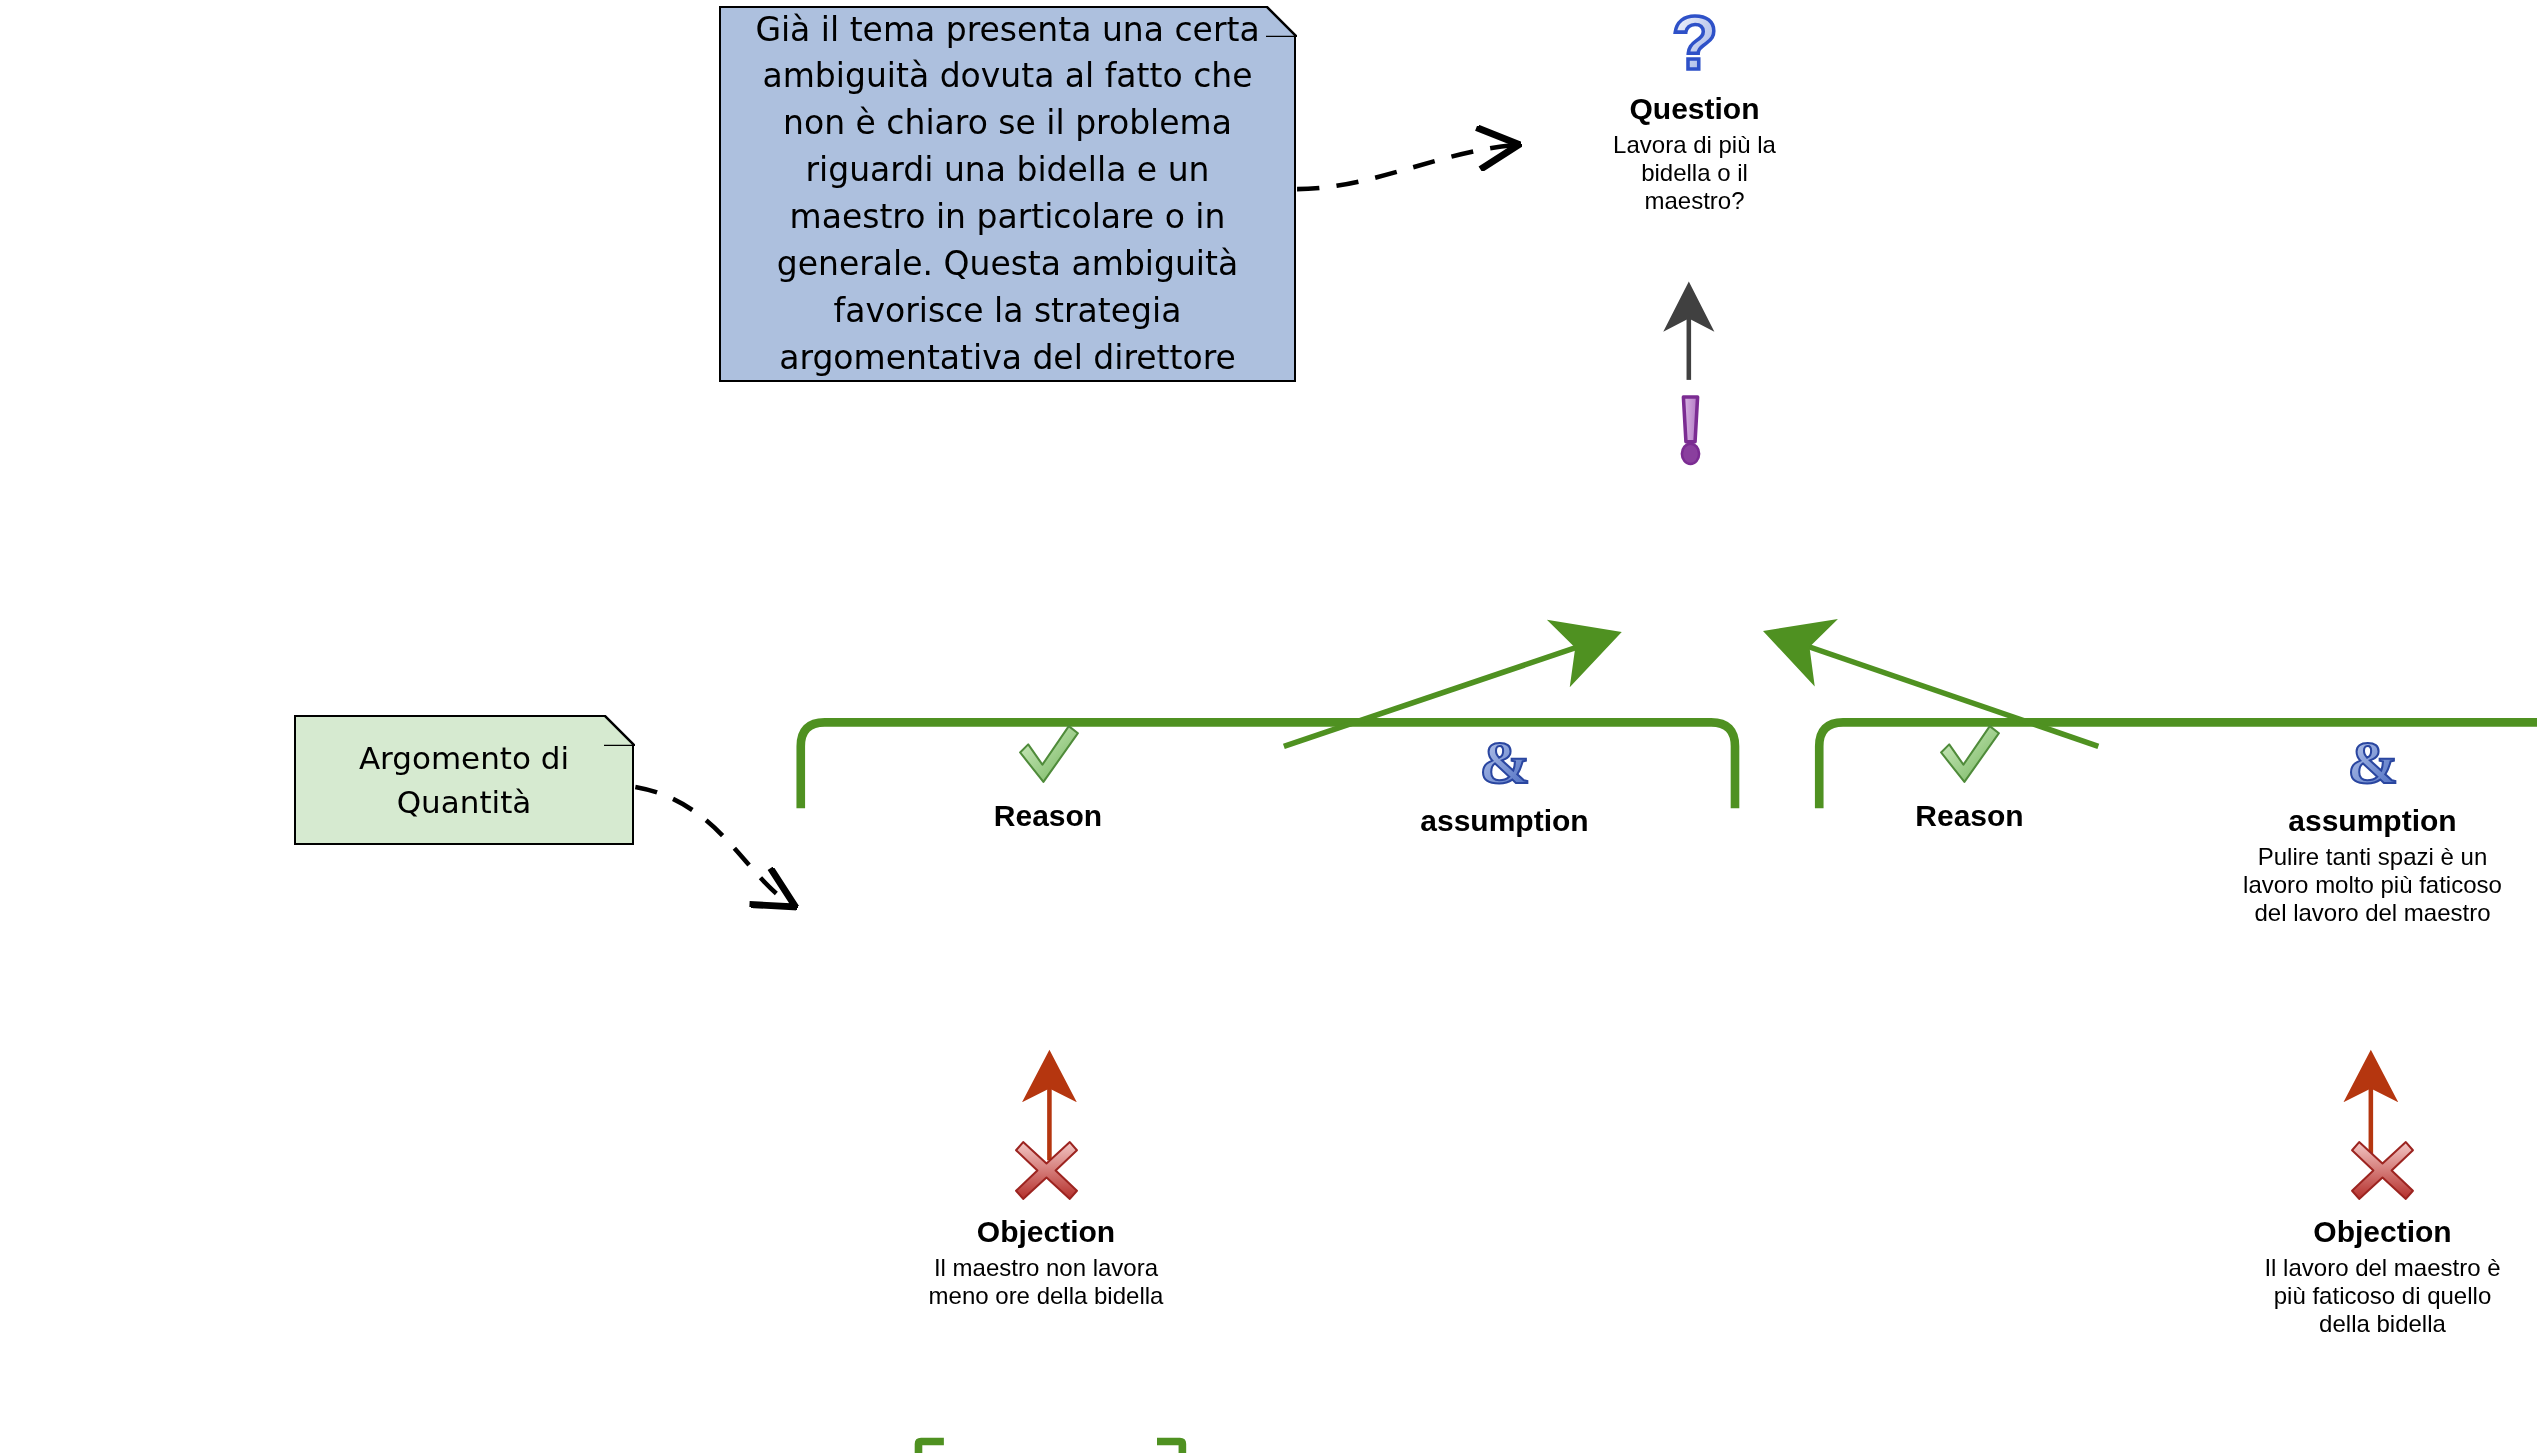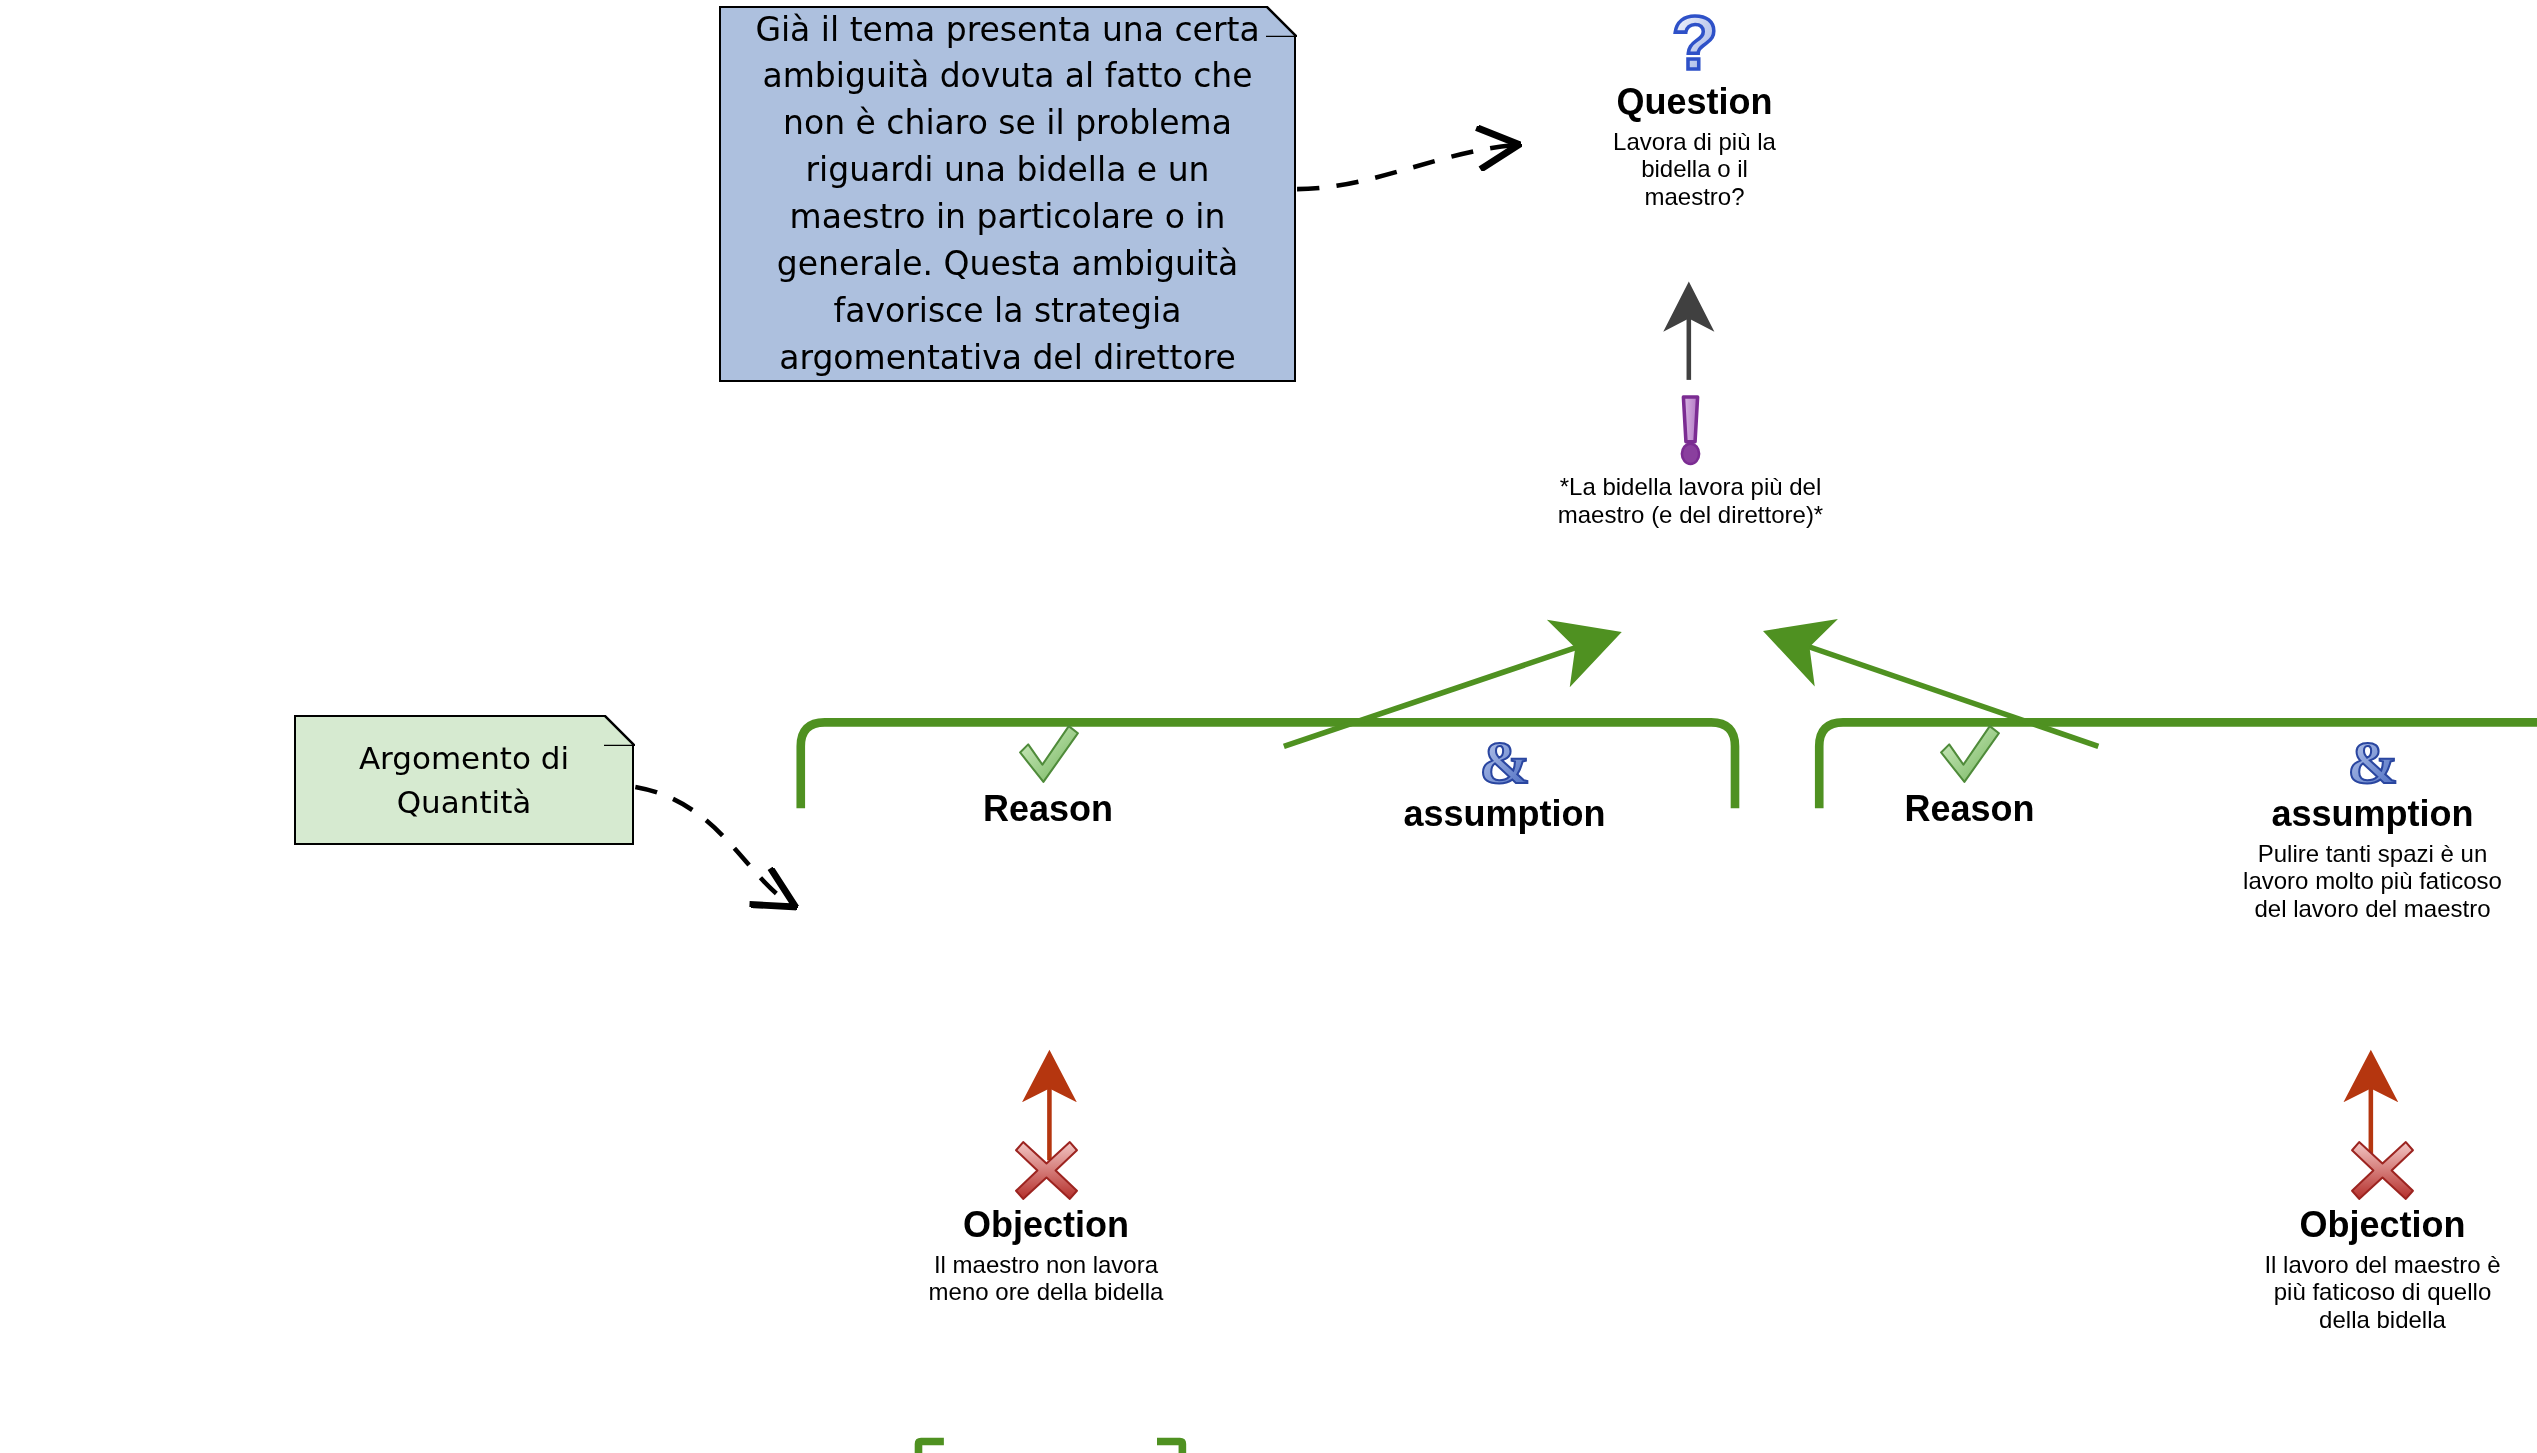--- a/index.html
+++ b/index.html
@@ -17,21 +17,21 @@
   .note-txt{white-space:pre-line;line-height:1.42;}
 
   #note-ambiguity{left:719px;top:6px;width:577px;height:376px;background:#adc0de;
         font-size:33px;padding:0 22px;}
   #note-quantita{left:294px;top:715px;width:340px;height:130px;background:#d6ead0;
         font-size:31px;}
 
   
   .node{position:absolute;text-align:center;color:#000;}
   .node .icon{display:block;margin:0 auto;}
-  .node .ttl{font-weight:bold;font-size:36px;line-height:1.1;margin-top:2px;}
+  .node .ttl{font-weight:bold;font-size:30px;line-height:1.1;margin-top:12px;}
   .node .body{font-size:24px;line-height:1.16;margin-top:6px;white-space:pre-line;}
 
   #node-question{left:1517px;top:4px;width:355px;}
   #node-contention{left:1457px;top:391px;width:467px;}
   #node-reason-1{left:812px;top:721px;width:472px;}
   #node-assumption-1{left:1304px;top:731px;width:401px;}
   #node-reason-2{left:1792px;top:721px;width:355px;}
   #node-assumption-2{left:2167px;top:731px;width:411px;}
   #node-objection-1{left:853px;top:1137px;width:386px;}
   #node-objection-2{left:2177px;top:1137px;width:411px;}
@@ -115,22 +115,20 @@
     <svg class="icon" width="37" height="76" viewBox="0 0 72 150">
       <defs>
           <linearGradient id="gc" x1="0" y1="0" x2="1" y2="0">
         <stop offset="0" stop-color="#d9b6e4"></stop>
             <stop offset="1" stop-color="#b37ac4"></stop>
           </linearGradient>
         </defs>
       <path d="M22,12 L50,12 L45,100 L27,100 Z" fill="url(#gc)" stroke="#7b2c92" stroke-width="7" stroke-linejoin="round"></path>
       <ellipse cx="36" cy="124" rx="17" ry="20" fill="#8a3f9e" stroke="#7b2c92" stroke-width="5"></ellipse>
     </svg>
-    <div class="body">*La bidella lavora più del
-maestro (e del direttore)*</div>
   </div>
 
   <div class="node" id="node-reason-1">
     <svg class="icon" width="71" height="66" viewBox="0 0 140 130">
       <defs>
           <linearGradient id="gr1" x1="0" y1="0" x2="1" y2="1">
         <stop offset="0" stop-color="#d6f0c9"></stop>
             <stop offset="1" stop-color="#6fb257"></stop>
           </linearGradient>
         </defs>

